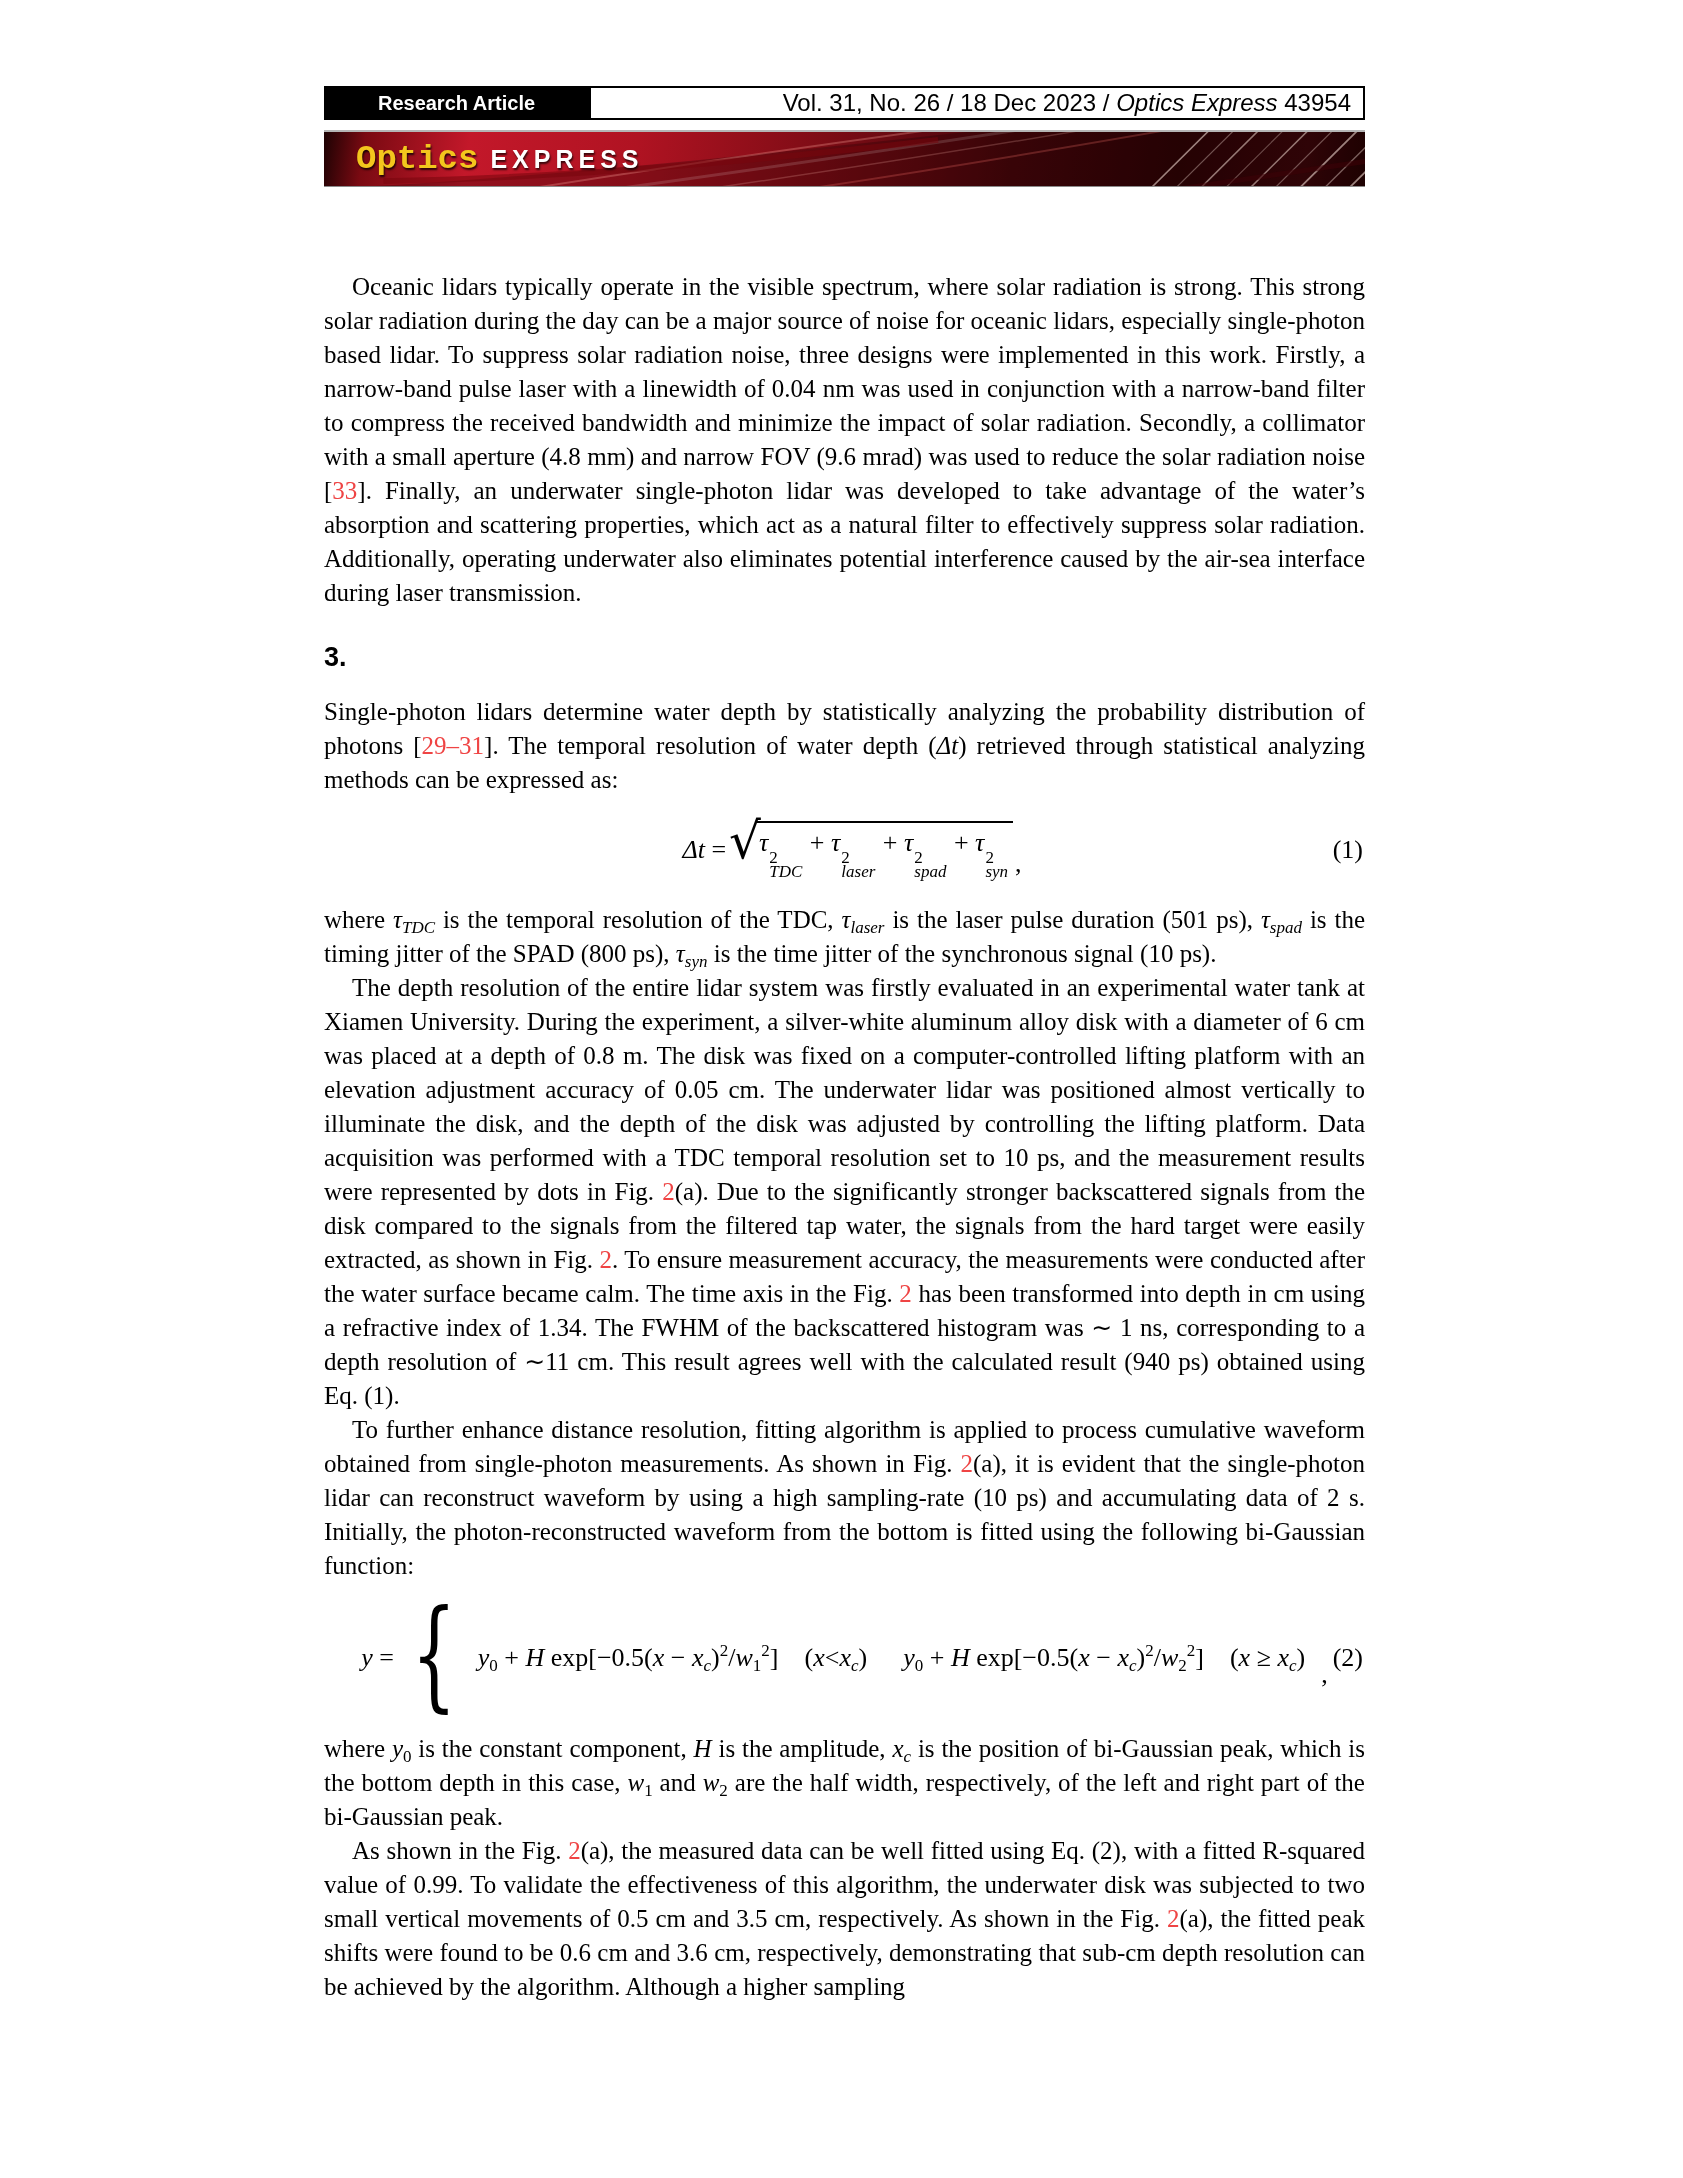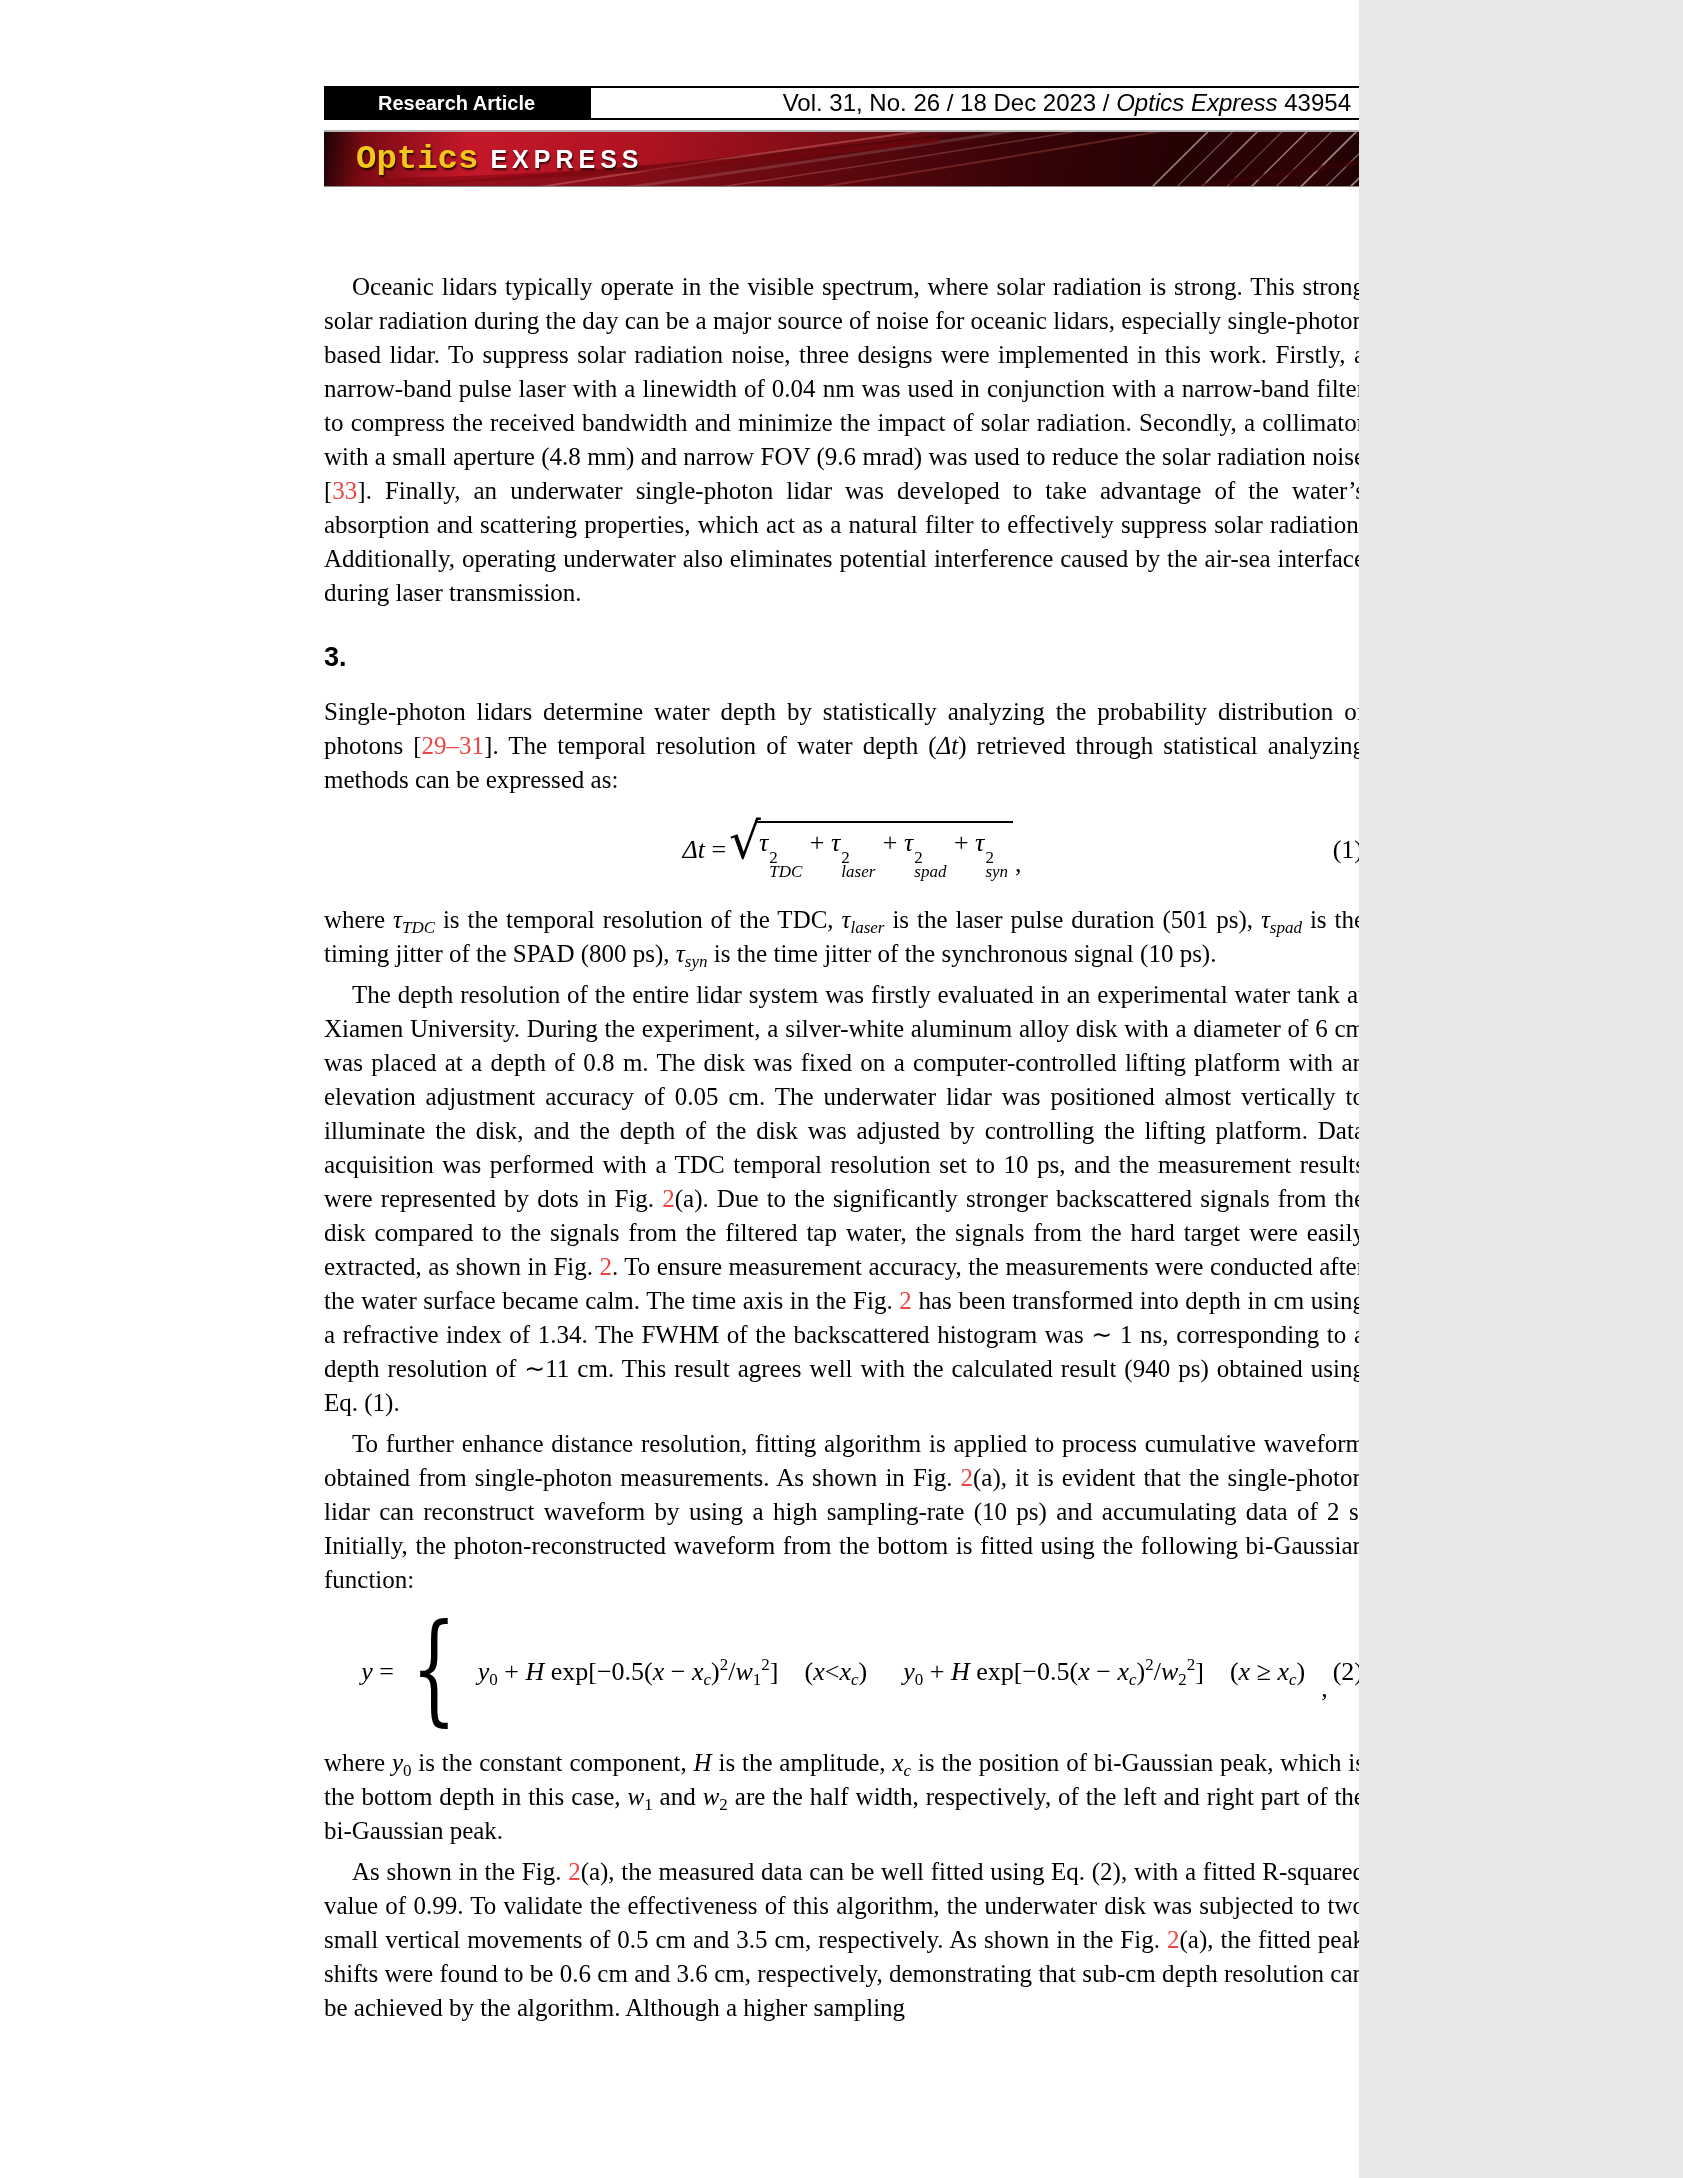--- a/index.html
+++ b/index.html
@@ -1,35 +1,35 @@
 <!DOCTYPE html>
 <html><head>
 <meta charset="utf-8">
 <style>
   html,body{margin:0;padding:0;background:#e8e8e8;}
-  .page{width:1359px;height:2178px;position:relative;background:#ffffff;font-family:"Liberation Serif",serif;color:#000;overflow:hidden;}
+  .page{width:1683px;height:2178px;position:relative;background:#ffffff;font-family:"Liberation Serif",serif;color:#000;overflow:hidden;}
   .content{position:absolute;left:324px;top:0;width:1041px;}
 
   
   .header-row{margin-top:86px;display:flex;height:34px;}
   .header-label-box{width:265px;background:#000;color:#fff;font-family:"Liberation Sans",sans-serif;font-weight:bold;font-size:20px;display:flex;align-items:center;justify-content:center;flex:none;}
   .header-cite-box{flex:1;border:2px solid #000;background:#fff;display:flex;align-items:center;justify-content:flex-end;padding-right:12px;font-family:"Liberation Sans",sans-serif;font-size:24px;white-space:nowrap;}
   .header-cite-box .it{font-style:italic;}
 
   
   .banner{margin-top:10px;height:54px;position:relative;overflow:hidden;border-top:2px solid #b5b5b5;border-bottom:1px solid #8a8a8a;
     background:linear-gradient(98deg,#1c0203 0%,#7a0a12 4%,#c3182a 14%,#b01322 30%,#7d0c15 48%,#45060b 66%,#2a0305 82%,#38060a 94%,#200203 100%);}
   .banner svg{position:absolute;left:0;top:0;width:100%;height:100%;}
   .banner-logo{position:absolute;left:32px;top:50%;transform:translateY(-50%);display:flex;align-items:baseline;gap:12px;z-index:2;}
   .logo-optics{font-family:Liberation Mono, monospace;font-weight:bold;font-size:34px;color:#f3c61d;text-shadow:1px 2px 2px rgba(0,0,0,0.75);}
   .logo-express{font-family:"Liberation Sans",sans-serif;font-weight:bold;font-size:25px;color:#ffffff;letter-spacing:5px;text-shadow:1px 2px 2px rgba(0,0,0,0.7);}
 
   
   .body-text{font-size:25px;line-height:34px;text-align:justify;margin:0;}
-  .indent{text-indent:28px;margin-top:7px;}
+  .indent{text-indent:28px;}
   .first-para{margin-top:83px;}
   .link{color:#ef4444;}
   .it{font-style:italic;}
   .sb{font-size:17px;vertical-align:-5px;line-height:0;}
   .sp{font-size:17px;vertical-align:10px;line-height:0;}
 
   
   .section-heading{font-family:"Liberation Sans",sans-serif;font-weight:bold;font-size:27px;margin:32px 0 22px 0;display:flex;align-items:baseline;}
   .sec-num{margin-right:24px;}
 

